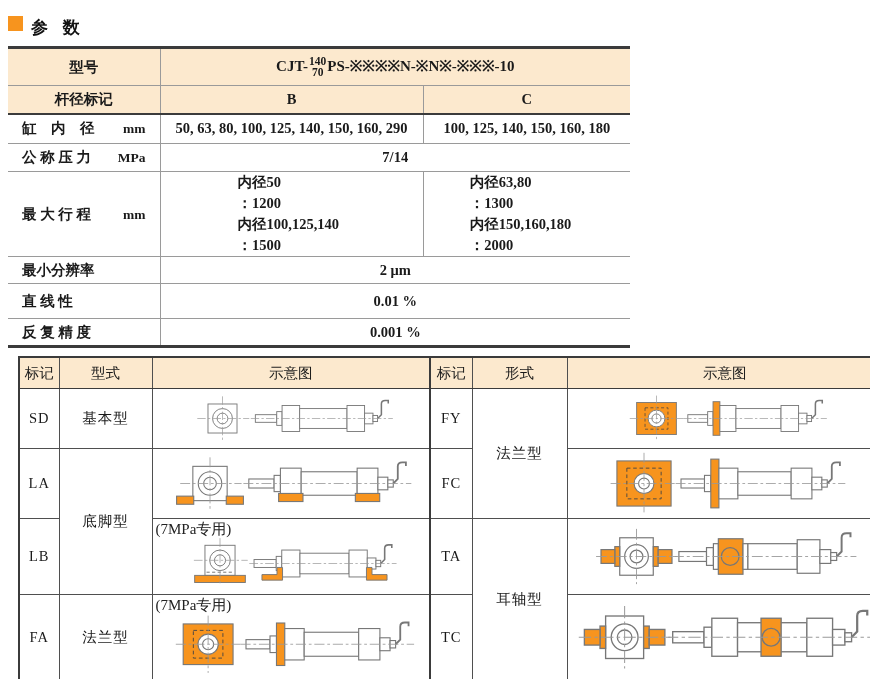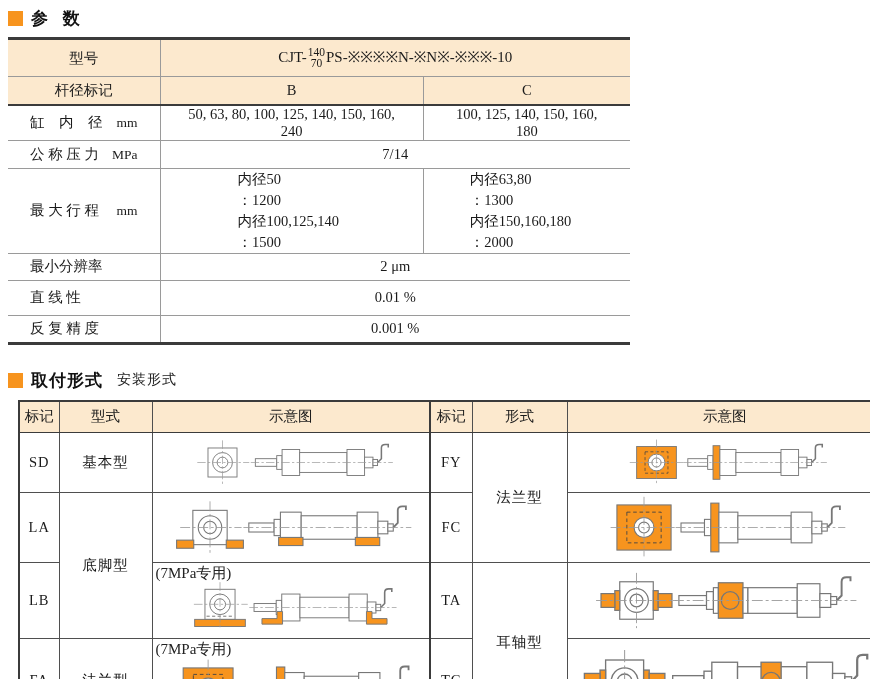--- a/index.html
+++ b/index.html
@@ -1,26 +1,26 @@
 <!DOCTYPE html>
 <html><head>
 <meta charset="utf-8">
 <style>
   html,body{margin:0;padding:0;}
   .page{width:870px;height:679px;background:#ffffff;overflow:hidden;position:relative;
         font-family:"Liberation Serif","DejaVu Serif",serif;color:#1a1a1a;}
   
   .sec-h{display:flex;align-items:center;gap:8px;margin:7px 0 0 8px;font-family:"Liberation Sans","DejaVu Sans",sans-serif;}
   .sq{width:15px;height:15px;display:inline-block;background:#F7941E;}
-  .sec-title{font-weight:bold;font-size:17px;letter-spacing:5px;color:#111;}
+  .sec-title{font-weight:bold;font-size:17px;letter-spacing:5px;color:#111;margin-top:9px;}
   .sec-sub{font-size:14px;color:#222;margin-left:6px;letter-spacing:1px;}
   
   .ptable{border-collapse:collapse;table-layout:fixed;width:622px;margin:7px 0 0 8px;
           font-size:14.5px;border-top:3px solid #3b3b3b;border-bottom:3px solid #3b3b3b;}
-  .ptable th,.ptable td{border-top:1px solid #9a9a9a;font-weight:normal;padding:0 22px;vertical-align:middle;}
+  .ptable th,.ptable td{border-top:1px solid #9a9a9a;font-weight:bold;padding:0 14px;vertical-align:middle;}
   .ptable tr:first-child th,.ptable tr:first-child td{border-top:none;}
   .ptable tr.sep th,.ptable tr.sep td{border-top:2.5px solid #3b3b3b;}
   .ptable .cream{background:#FCE9CE;}
   .ptable th.lbl{border-right:1px solid #9a9a9a;text-align:left;}
   .ptable td.div{border-left:1px solid #9a9a9a;}
   .c{text-align:center;}
   .lw{display:flex;justify-content:space-between;align-items:baseline;}
   .unit{font-size:13.5px;}
   .frac{display:inline-flex;flex-direction:column;line-height:1.02;font-size:11.5px;
         vertical-align:middle;text-align:center;margin:0 1px;}
@@ -80,21 +80,21 @@
       <td class="c">B</td>
       <td class="c div">C</td>
     </tr>
     <tr class="sep hr3">
       <th class="lbl">
             <span class="lw">
               <span>缸　内　径</span>
               <span class="unit">mm</span>
             </span>
           </th>
-      <td class="c">50, 63, 80, 100, 125, 140, 150, 160, 240</td>
+      <td class="c">50, 63, 80, 100, 125, 140, 150, 160, 290</td>
       <td class="c div">100, 125, 140, 150, 160, 180</td>
     </tr>
     <tr class="hr4">
       <th class="lbl">
             <span class="lw">
               <span>公 称 压 力</span>
               <span class="unit">MPa</span>
             </span>
           </th>
       <td colspan="2" class="c">7/14</td>
@@ -135,25 +135,20 @@
       <th class="lbl">直 线 性</th>
       <td colspan="2" class="c">0.01 %</td>
     </tr>
     <tr class="hr8">
       <th class="lbl">反 复 精 度</th>
       <td colspan="2" class="c">0.001 %</td>
     </tr>
   </tbody>
     </table>
 
-  <div class="sec-h" style="margin-top:24px">
-    <span class="sq" style="background: rgb(247, 148, 30);"></span>
-    <span class="sec-title" style="letter-spacing:1px">取付形式</span>
-    <span class="sec-sub">安装形式</span>
-  </div>
 
   <table class="mtable">
     <colgroup>
         <col style="width:40px">
         <col style="width:93px">
         <col style="width:278px">
         <col style="width:42px">
         <col style="width:95px">
         <col style="width:316px">
       </colgroup>

